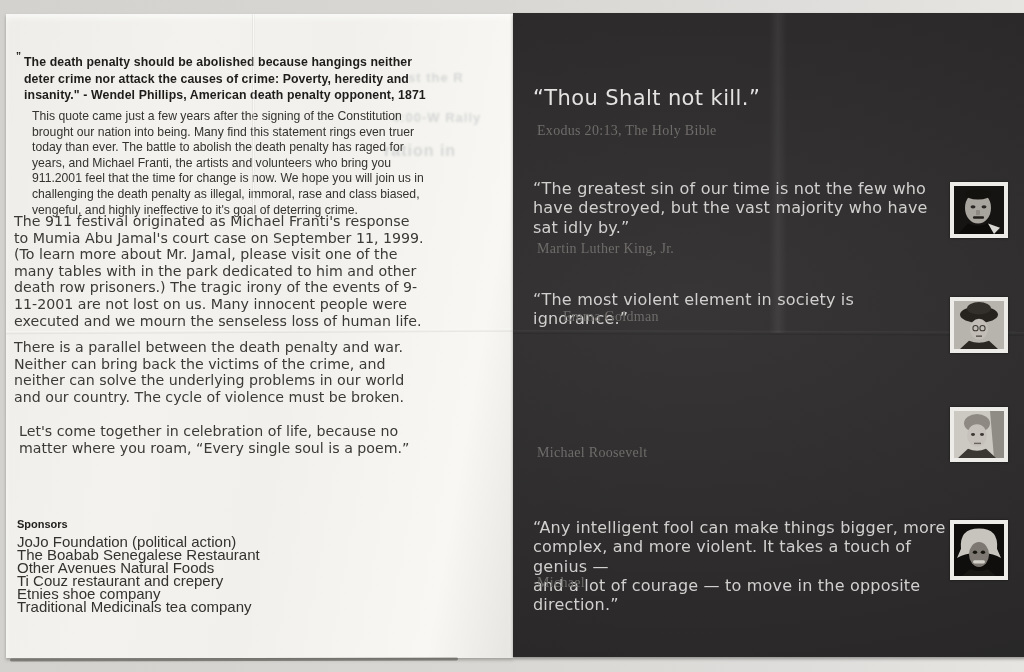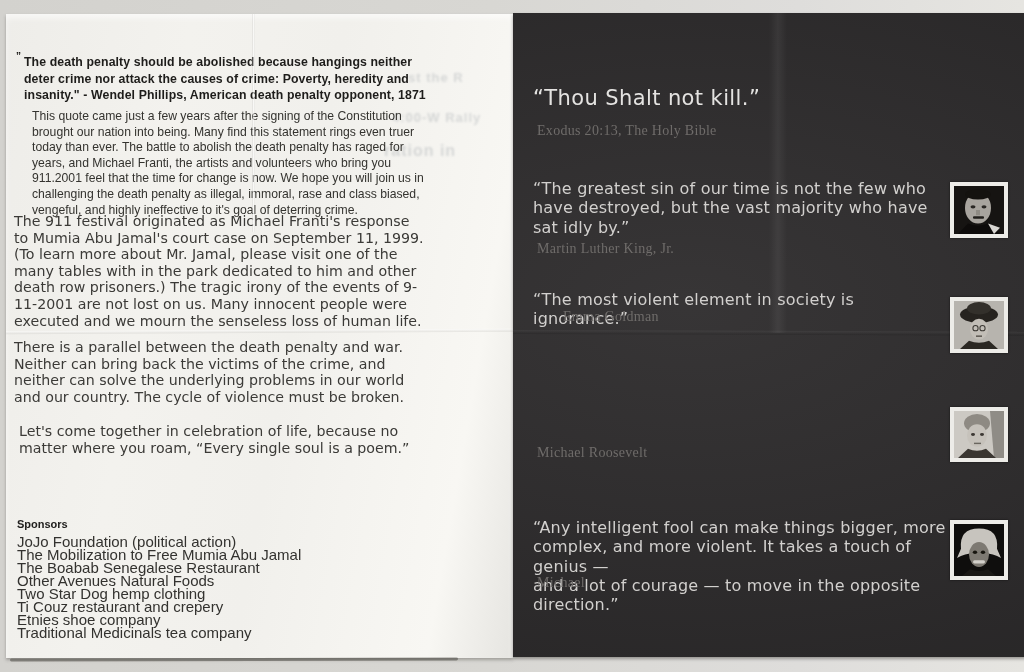--- a/index.html
+++ b/index.html
@@ -134,24 +134,22 @@
     <div class="para big p3 pre">There is a parallel between the death penalty and war.
 Neither can bring back the victims of the crime, and
 neither can solve the underlying problems in our world
 and our country. The cycle of violence must be broken.</div>
     <div class="para big p4 pre">Let's come together in celebration of life, because no
 matter where you roam, “Every single soul is a poem.”</div>
 
     <div class="sponsors">
       <div class="sp-title">Sponsors</div>
       <div class="sp-item">JoJo Foundation (political action)</div>
-      <div class="sp-item">The Mobilization to Free Mumia Abu Jamal</div>
       <div class="sp-item">The Boabab Senegalese Restaurant</div>
       <div class="sp-item">Other Avenues Natural Foods</div>
-      <div class="sp-item">Two Star Dog hemp clothing</div>
       <div class="sp-item">Ti Couz restaurant and crepery</div>
       <div class="sp-item">Etnies shoe company</div>
       <div class="sp-item">Traditional Medicinals tea company</div>
     </div>
 
     <div class="crease-v"></div>
     <div class="crease-h"></div>
     <div class="edge-shadow"></div>
   </div>
 

